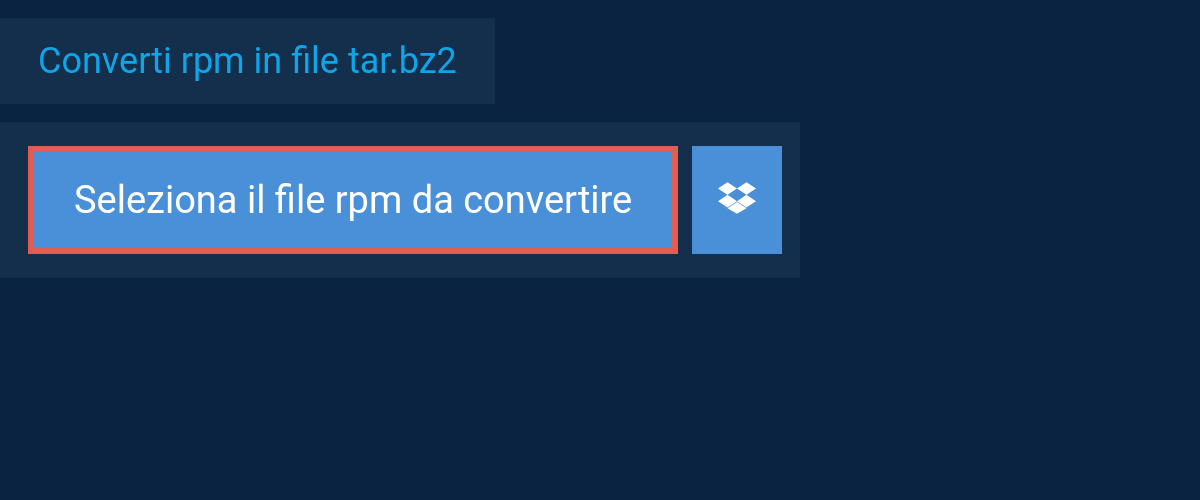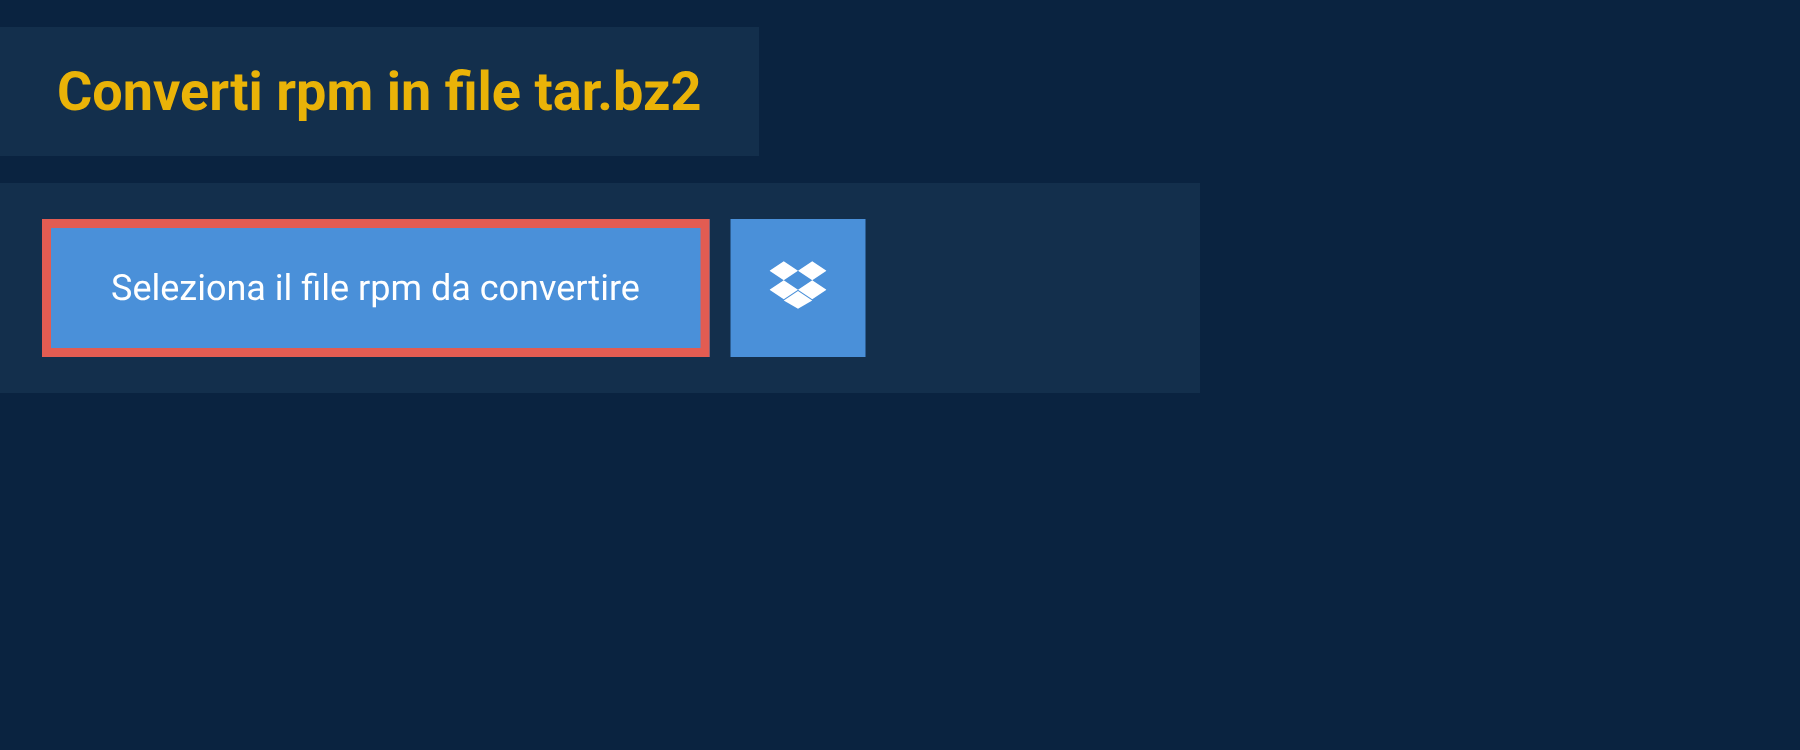--- a/index.html
+++ b/index.html
@@ -14,40 +14,40 @@
       font-family: -apple-system, BlinkMacSystemFont, "Segoe UI", Roboto, sans-serif;
       overflow: hidden;
     }
     .header-tab {
       background: #132f4c;
       display: inline-block;
       padding: 22px 38px;
       margin-top: 18px;
     }
     .header-title {
-      color: #eab308;
+      color: #0ea5e9;
       font-size: 36px;
-      font-weight: 700;
+      font-weight: 400;
     }
     .upload-section {
       background: #132f4c;
       margin-top: 18px;
       padding: 24px 28px;
       width: 800px;
     }
     .button-row {
       display: flex;
       gap: 14px;
       align-items: stretch;
     }
     .select-file-btn {
       background: #4a90d9;
       border: 6px solid #e25c52;
       color: #ffffff;
-      font-size: 24px;
+      font-size: 38px;
       font-weight: 400;
       padding: 26px 40px;
       cursor: pointer;
       flex: 0 0 auto;
       display: flex;
       align-items: center;
       justify-content: center;
       text-align: center;
     }
     .dropbox-btn {

